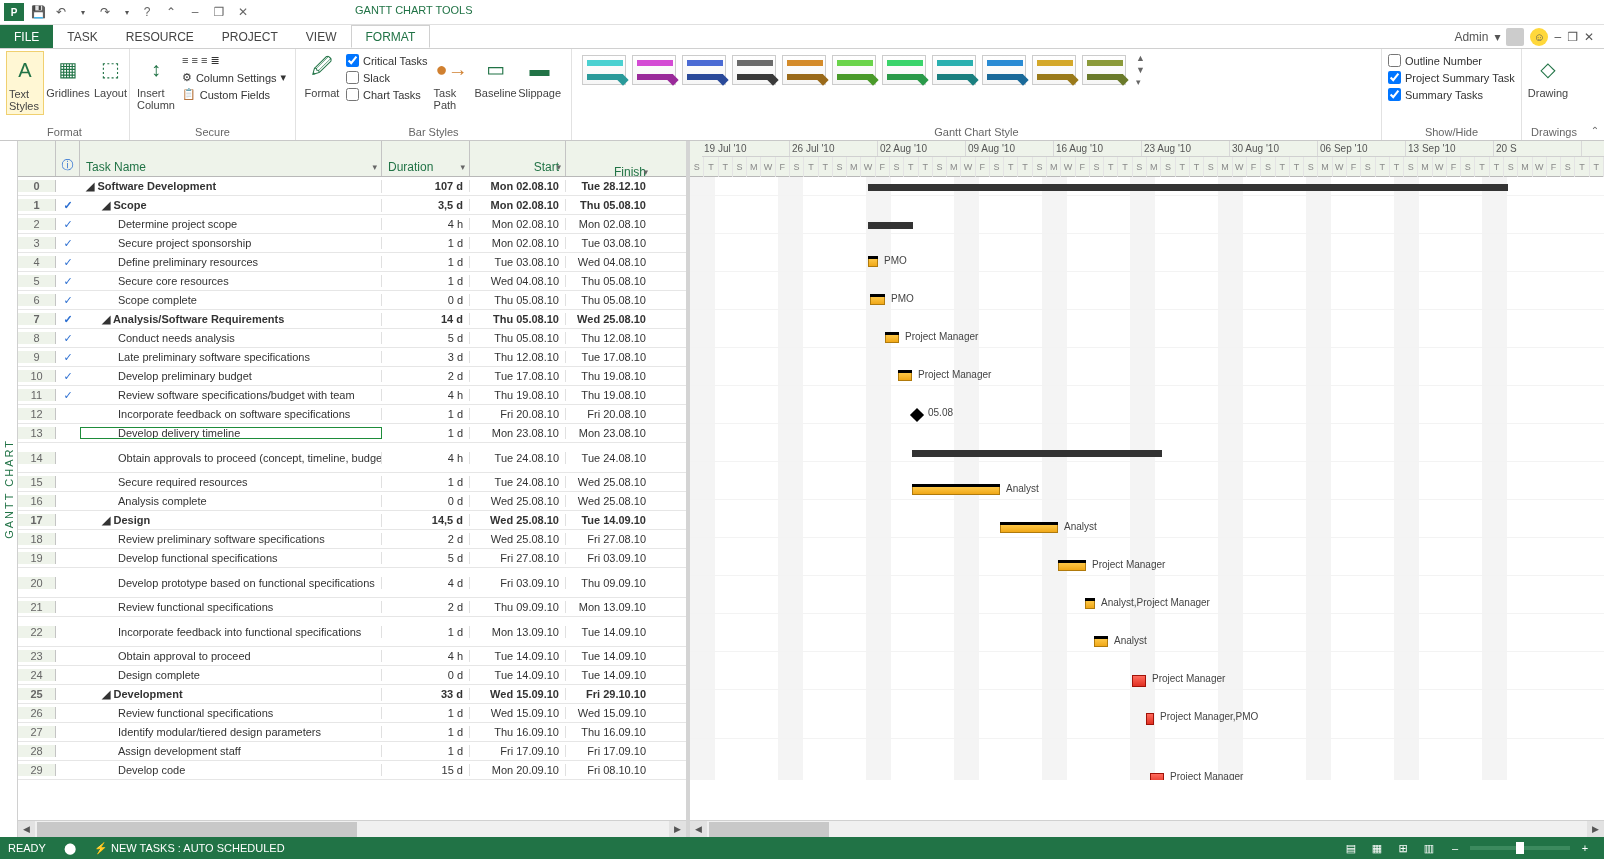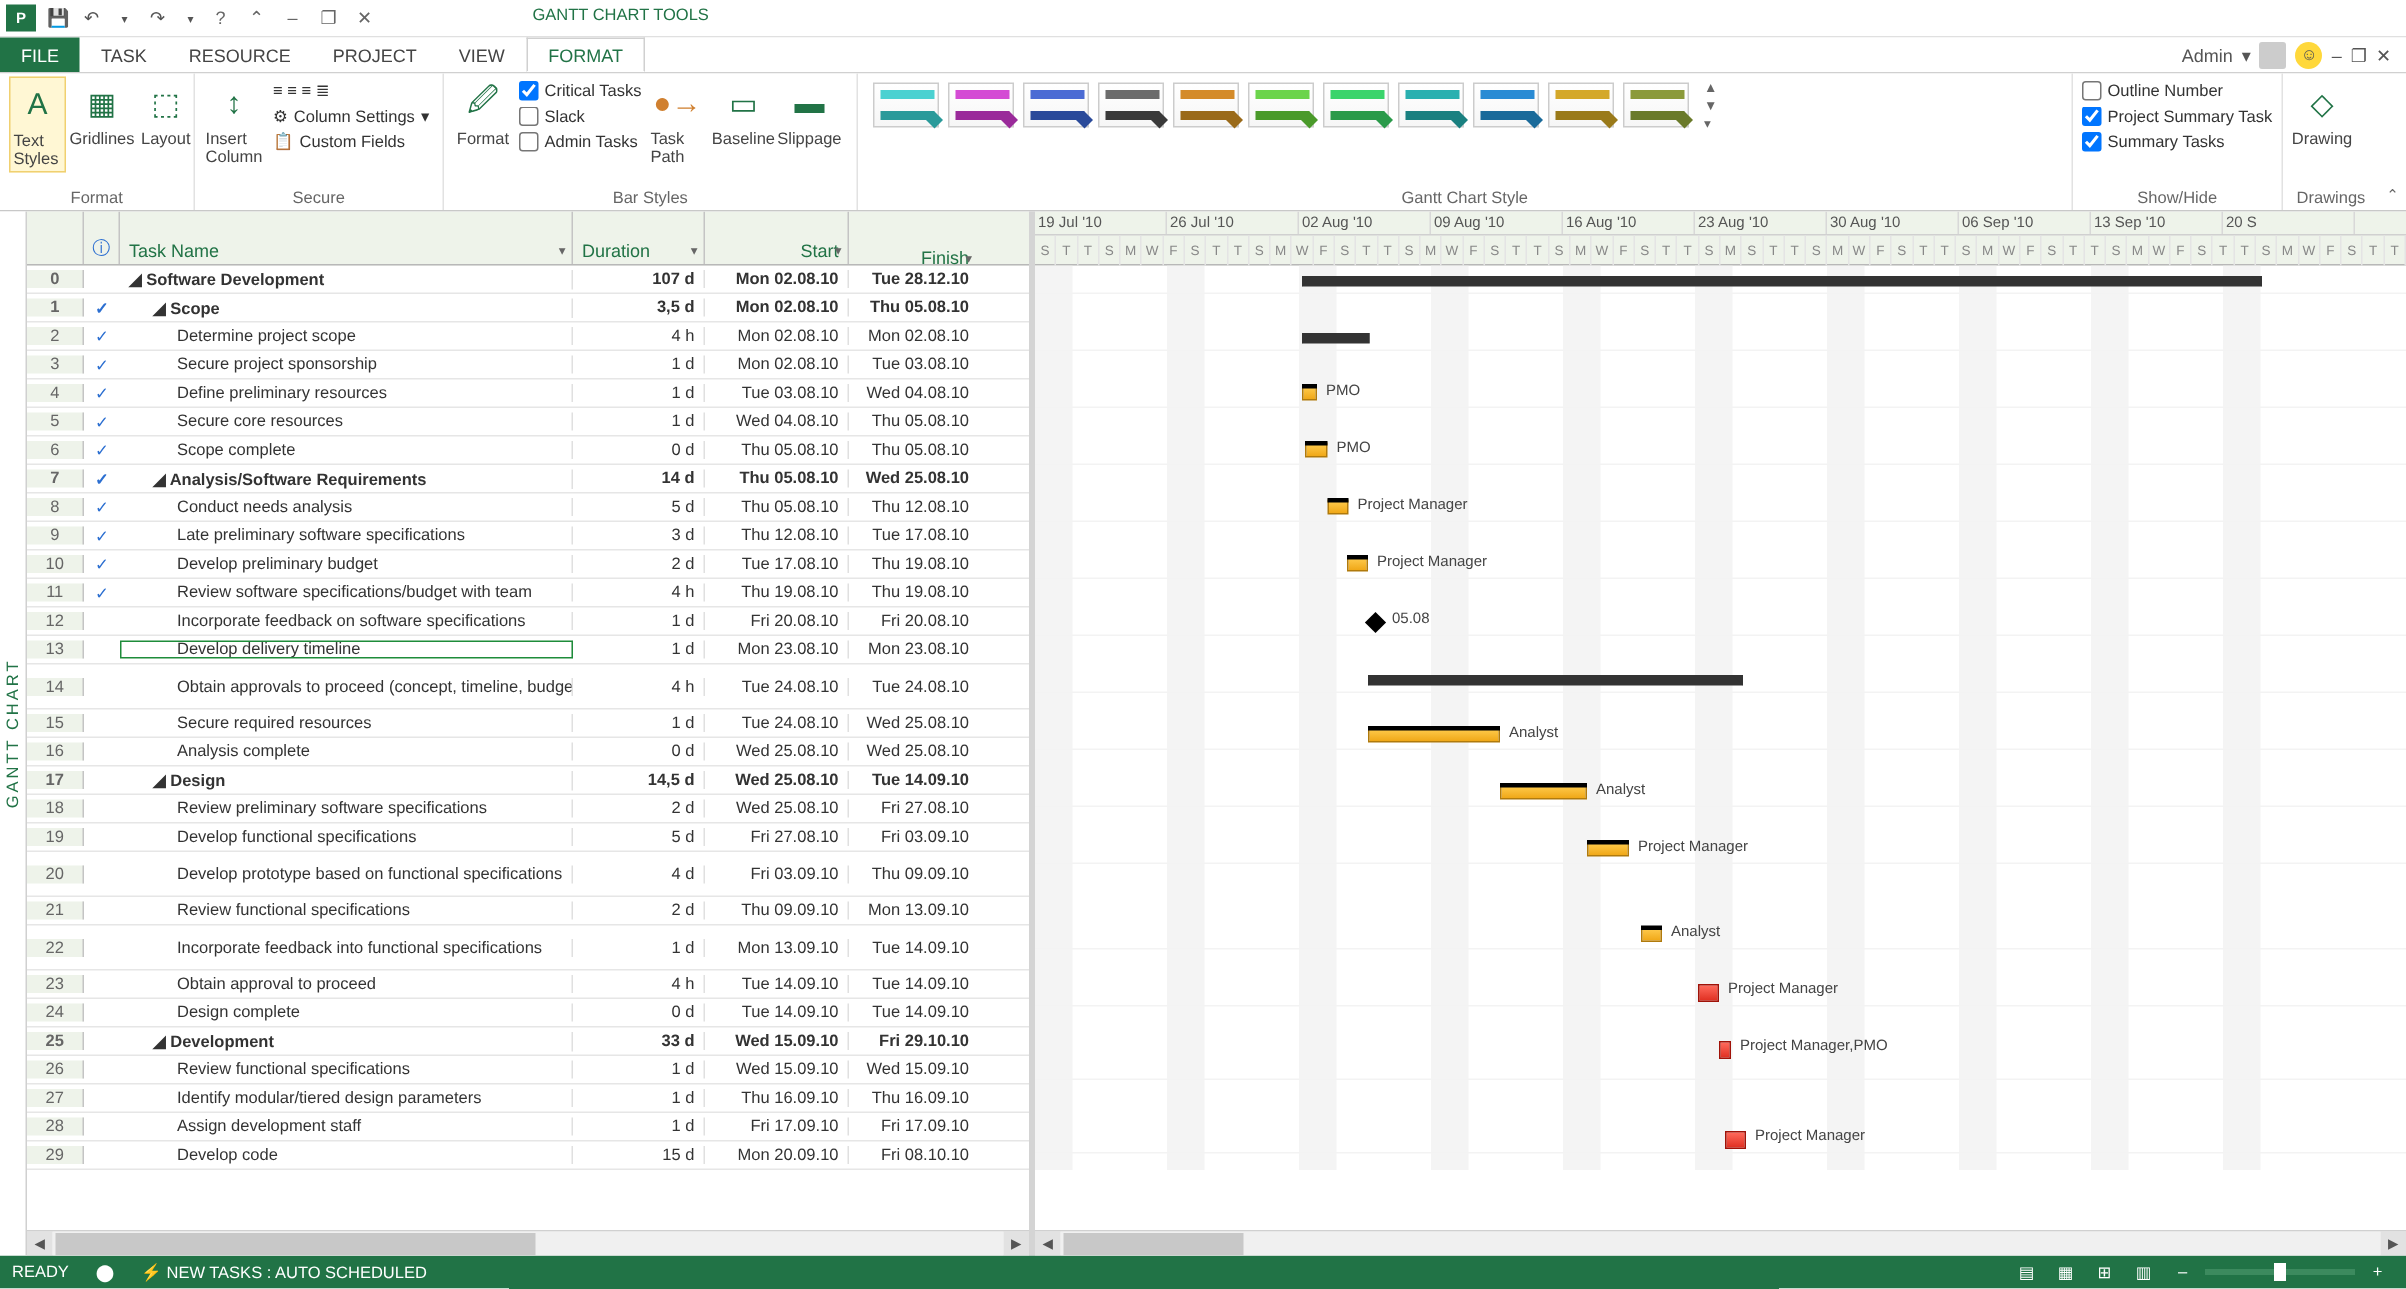--- a/index.html
+++ b/index.html
@@ -58,21 +58,21 @@
 .row .name { border-right:1px solid #e0e0e0; padding-left:4px; overflow:hidden; white-space:nowrap; }
 .row .dur { width:88px; text-align:right; padding-right:6px; border-right:1px solid #e0e0e0; }
 .row .start { width:96px; text-align:right; padding-right:6px; border-right:1px solid #e0e0e0; }
 .row .finish { width:86px; text-align:right; padding-right:6px; }
 .row.summary { font-weight:bold; }
 .row.selected .name { outline:1.5px solid #1e8c3a; outline-offset:-1px; }
 .check { color:#2c6fd1; font-size:11px; }
 
 .chart-pane { flex:1; overflow:hidden; position:relative; }
 .timeline-header { height:36px; background:#eef3ea; border-bottom:1px solid #b8b8b8; position:relative; }
-.week-row { height:16px; border-bottom:1px solid #d0d0d0; display:flex; }
+.week-row { height:16px; border-bottom:1px solid #d0d0d0; display:flex;margin-left:12px; }
 .week-cell { border-right:1px solid #d8d8d8; font-size:10px; color:#555; padding-left:2px; display:flex;align-items:center; }
 .day-row { height:20px; display:flex; }
 .day-cell { border-right:1px solid #e4e4e4; font-size:9px; color:#888; display:flex;align-items:center;justify-content:center; }
 .chart-body { position:relative; overflow:hidden; }
 .chart-row { height:19px; position:relative; border-bottom:1px solid #f3f3f3; }
 .chart-row.tall { height:30px; }
 .bar { position:absolute; height:10px; top:4px; }
 .bar.summary { background:#333; height:7px; top:7px; }
 .bar.summary::before,.bar.summary::after { content:""; position:absolute; top:0; width:0; height:0; border-top:7px solid #333; }
 .bar.summary::before { left:0; border-right:7px solid transparent; border-left:0; }
@@ -177,21 +177,21 @@
         <label class="checkline">
             <input type="checkbox" checked="" style=""> 
             <span>Critical Tasks</span>
           </label>
         <label class="checkline">
             <input type="checkbox" style=""> 
             <span>Slack</span>
           </label>
         <label class="checkline">
             <input type="checkbox" style=""> 
-            <span>Admin Tasks</span>
+            <span>Chart Tasks</span>
           </label>
       </div>
       <div class="big-btn">
           <div class="icon" style="color:#d08030;">●→</div>
           <span>Task Path</span>
         </div>
       <div class="big-btn">
           <div class="icon">▭</div>
           <span>Baseline</span>
         </div>
@@ -712,20 +712,25 @@
         <div class="chart-row" style="top: 171px; height: 19px;">
           <div class="bar amber" style="left: 310px; width: 58px;"></div>
           <div class="bar progress" style="left: 310px; width: 58px;"></div>
           <div class="bar-label" style="left: 374px;">Analyst</div>
         </div>
         <div class="chart-row" style="top: 190px; height: 19px;">
           <div class="bar amber" style="left: 368px; width: 28px;"></div>
           <div class="bar progress" style="left: 368px; width: 28px;"></div>
           <div class="bar-label" style="left: 402px;">Project Manager</div>
         </div>
+        <div class="chart-row" style="top: 209px; height: 19px;">
+          <div class="bar amber" style="left: 395px; width: 10px;"></div>
+          <div class="bar progress" style="left: 395px; width: 10px;"></div>
+          <div class="bar-label" style="left: 411px;">Analyst,Project Manager</div>
+        </div>
         <div class="chart-row" style="top: 228px; height: 19px;">
           <div class="bar amber" style="left: 404px; width: 14px;"></div>
           <div class="bar progress" style="left: 404px; width: 14px;"></div>
           <div class="bar-label" style="left: 424px;">Analyst</div>
         </div>
         <div class="chart-row" style="top: 247px; height: 19px;">
           <div class="bar red" style="left: 442px; width: 14px;"></div>
           <div class="bar-label" style="left: 462px;">Project Manager</div>
         </div>
         <div class="chart-row tall" style="top: 266px; height: 30px;">

